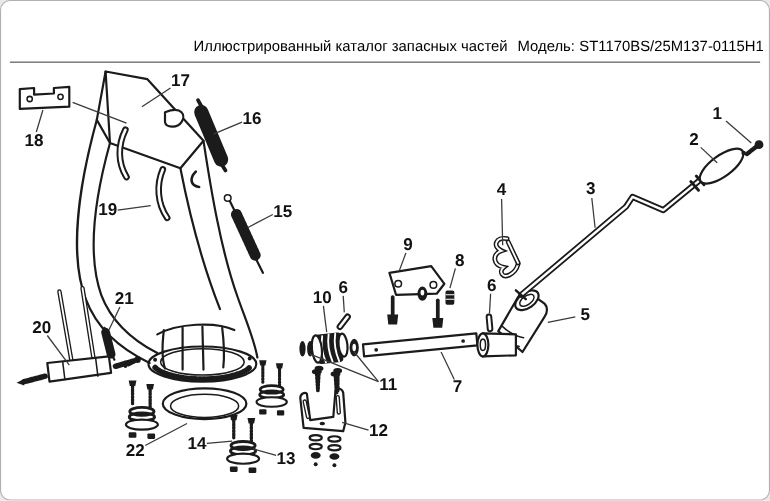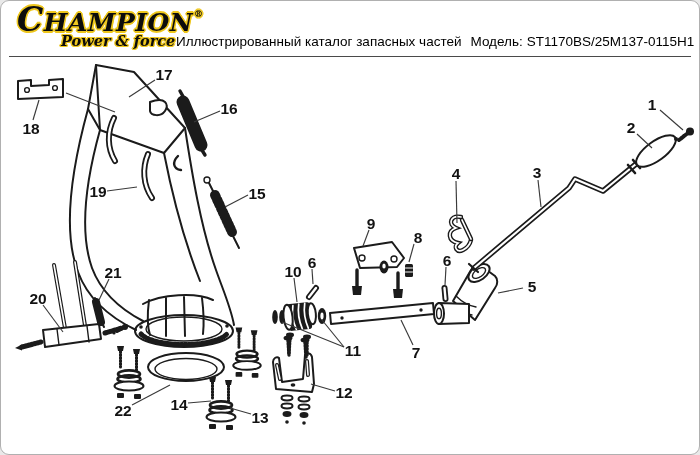--- a/index.html
+++ b/index.html
@@ -42,24 +42,20 @@
   .callout {
     font-family:"Liberation Sans", sans-serif; font-weight:bold; font-size:15.5px;
     fill:#121212; text-anchor:middle; dominant-baseline:central;
   }
 </style>
 </head>
 <body>
 
 <div class="page">
 
-  <div class="logo">
-    <div class="logo-brand"><span class="logo-c1">C</span><span>HAMPION</span><span class="logo-reg">®</span></div>
-    <div class="logo-tag">Power &amp; force</div>
-  </div>
   <div class="hdr-title">
     <span>Иллюстрированный каталог запасных частей</span><span class="model-label">Модель:</span><span class="model-value">ST1170BS/25M137-0115H1</span>
   </div>
   <div class="hdr-rule"></div>
 
   <svg id="art" width="700" height="455" viewBox="0 0 700 455" xmlns="http://www.w3.org/2000/svg" xmlns:xlink="http://www.w3.org/1999/xlink">
 
     <defs>
       <g id="fstack">
         <path class="ink" d="M-12,-29 h7 l-1,5 h-5 Z"></path>

